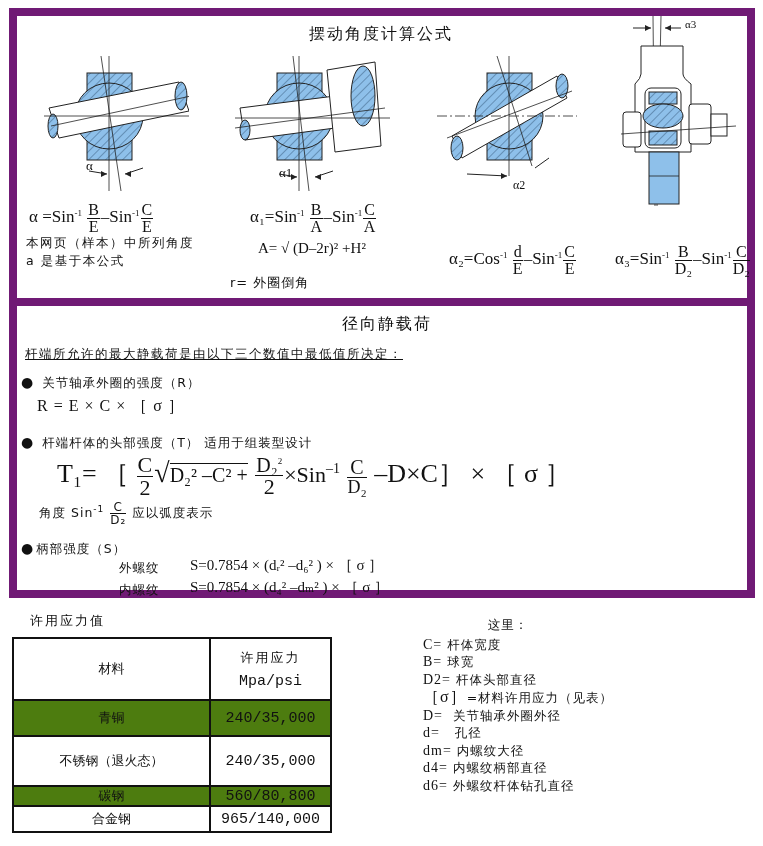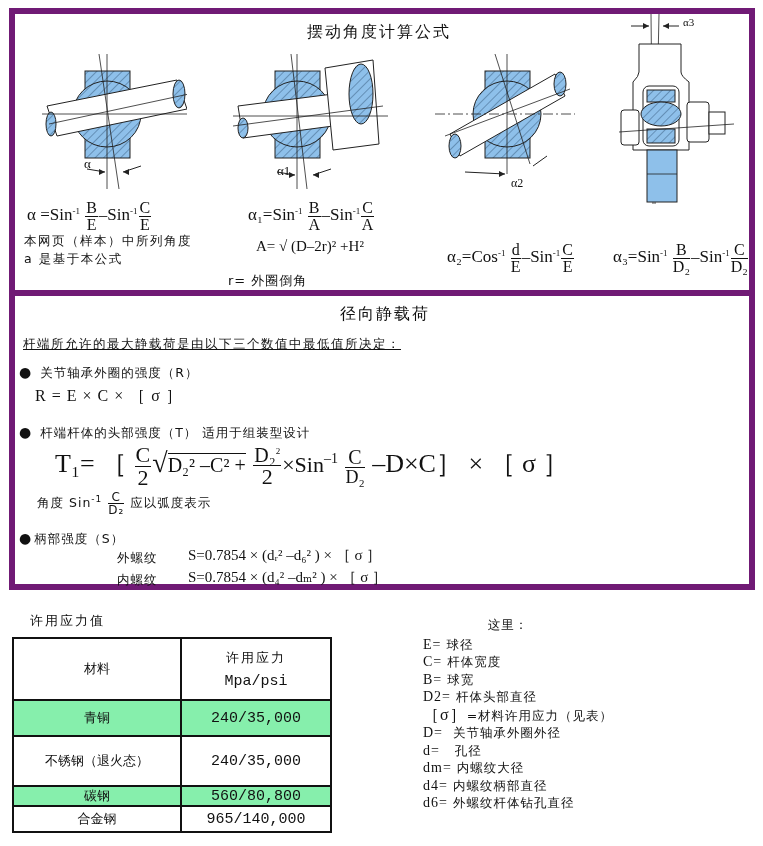--- a/index.html
+++ b/index.html
@@ -3,24 +3,24 @@
 <meta charset="utf-8">
 <style>
   * { box-sizing: border-box; margin: 0; padding: 0; }
   body {
     width: 763px; height: 846px; background: #ffffff; position: relative;
     font-family: "DejaVu Sans", sans-serif; color: #111; overflow: hidden;
   }
   .serif { font-family: "Liberation Serif", "DejaVu Serif", serif; }
   .mono { font-family: "Liberation Mono", "DejaVu Sans Mono", monospace; }
   .panel {
-    position: absolute; border: 6px solid #701a75; background: #fff;
+    position: absolute; border: 8px solid #701a75; background: #fff;
   }
   #panel-top { left: 9px; top: 8px; width: 746px; height: 300px; border-bottom: none; }
-  #panel-mid { left: 9px; top: 290px; width: 746px; height: 300px; }
+  #panel-mid { left: 9px; top: 298px; width: 746px; height: 300px; }
   .panel-title {
     position: absolute; font-size: 16px; letter-spacing: 2px; color: #111;
   }
   .abs { position: absolute; }
   .figure { position: absolute; }
   .formula { position: absolute; font-size: 17px; white-space: nowrap; line-height: 1; }
   .frac { display: inline-block; vertical-align: middle; text-align: center; line-height: 1; margin: 0 1px; }
   .frac .num { display: block; border-bottom: 1px solid #111; padding: 0 1px; font-size: 16px; }
   .frac .den { display: block; font-size: 16px; }
   sup { font-size: 9px; vertical-align: super; }
@@ -28,21 +28,21 @@
   .bullet-line { position: absolute; font-size: 12.5px; letter-spacing: 1px; white-space: nowrap; }
   .bullet { font-size: 14px; margin-right: 8px; }
   
   #stress-table {
     position: absolute; left: 12px; top: 637px; width: 320px; border-collapse: collapse;
   }
   #stress-table td {
     border: 2px solid #111; text-align: center; font-size: 13px;
   }
   #stress-table td.val { font-family: "Liberation Mono", "DejaVu Sans Mono", monospace; font-size: 15px; }
-  #stress-table tr.hl td { background: #86efac; }
+  #stress-table tr.hl td { background: #4d7c0f; }
   .legend { position: absolute; left: 403px; top: 616px; font-size: 12.5px; line-height: 17.5px; }
   .legend .row { white-space: nowrap; letter-spacing: 1px; }
   .legend .sym { font-family: "Liberation Serif", "DejaVu Serif", serif; font-size: 14px; display: inline-block; }
 </style>
 </head>
 <body>
 
 <div class="panel" id="panel-top">
   <div class="panel-title" style="left:292px; top:8px;">摆动角度计算公式</div>
 
@@ -183,21 +183,21 @@
   <div class="bullet-line" style="left:102px; top:254px;">外螺纹</div>
   <div class="formula serif" style="left:173px; top:252px; font-size:15px;">S=0.7854 × (dᵣ² –d₆² ) × ［ σ ］</div>
   <div class="bullet-line" style="left:102px; top:276px;">内螺纹</div>
   <div class="formula serif" style="left:173px; top:274px; font-size:15px;">S=0.7854 × (d₄² –dₘ² ) × ［ σ ］</div>
 </div>
 
 <div class="abs" style="left:30px; top:612px; font-size:13px; letter-spacing:2px;">许用应力值</div>
 <table id="stress-table">
   <tbody>
       <tr style="height:62px;">
-    <td style="width:168px;">材料</td>
+    <td style="width:197px;">材料</td>
     <td>
       <div style="letter-spacing:2px;">许用应力</div>
       <div class="mono" style="font-size:15px; margin-top:6px;">Mpa/psi</div>
     </td>
   </tr>
   <tr class="hl" style="height:36px;">
     <td>青铜</td>
     <td class="val">240/35,000</td>
   </tr>
   <tr style="height:50px;">
@@ -211,21 +211,20 @@
   <tr style="height:26px;">
     <td>合金钢</td>
     <td class="val">965/140,000</td>
   </tr>
 </tbody>
   </table>
 
 <div class="legend">
   <div class="row" style="margin-bottom:2px;text-align:center;">这里：</div>
   <div style="padding-left:20px;">
-    <div class="row"><span class="sym">E=</span> <span>球径</span></div>
     <div class="row"><span class="sym">C=</span> <span>杆体宽度</span></div>
     <div class="row"><span class="sym">B=</span> <span>球宽</span></div>
     <div class="row"><span class="sym">D2=</span> <span>杆体头部直径</span></div>
     <div class="row"><span class="sym" style="font-size:16px;">［σ］</span><span>=材料许用应力（见表）</span></div>
     <div class="row"><span class="sym">D=</span>&nbsp; <span>关节轴承外圈外径</span></div>
     <div class="row"><span class="sym">d=</span>&nbsp;&nbsp; <span>孔径</span></div>
     <div class="row"><span class="sym">dm=</span> <span>内螺纹大径</span></div>
     <div class="row"><span class="sym">d4=</span> <span>内螺纹柄部直径</span></div>
     <div class="row"><span class="sym">d6=</span> <span>外螺纹杆体钻孔直径</span></div>
   </div>

